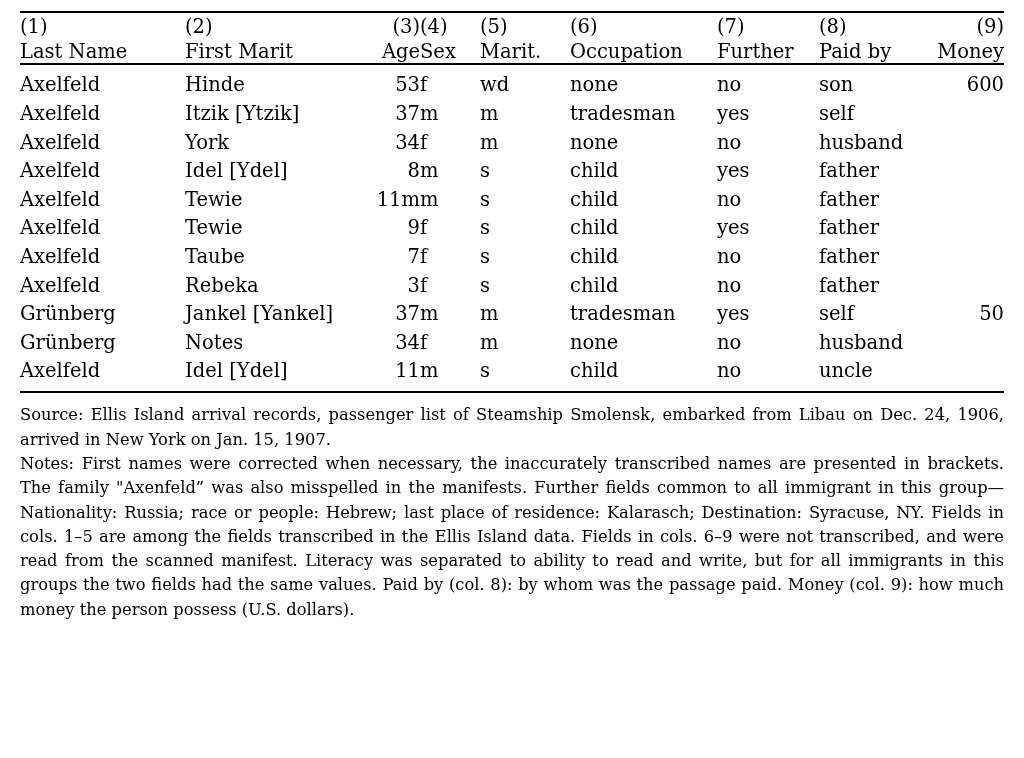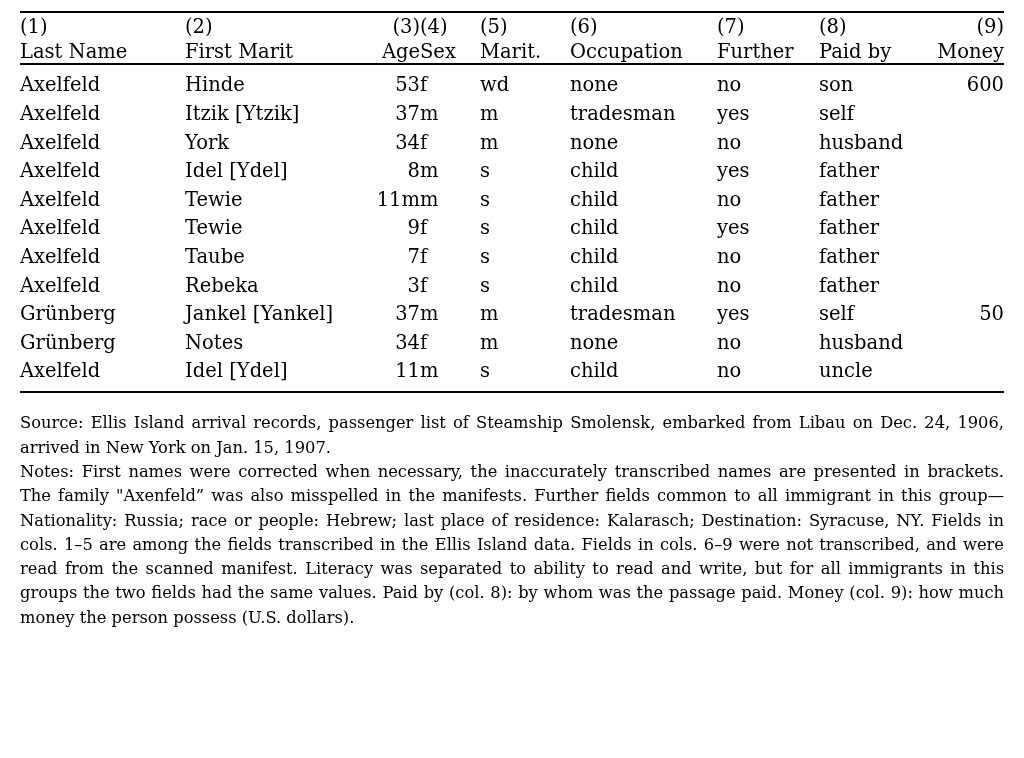--- a/index.html
+++ b/index.html
@@ -75,21 +75,21 @@
   td.c3cell, th.c3cell { text-align: right; padding-right: 12px; }
   td.c9cell, th.c9cell { text-align: right; }
 
   
   .notes {
     width: 984px;
     font-size: 16.3px;
     line-height: 24.3px;
     text-align: justify;
     text-justify: inter-word;
-    margin-top: 18px;
+    margin-top: 10px;
   }
   .notes p {
     margin: 0;
     text-align: justify;
   }
 </style>
 </head>
 <body>
 
 <div class="page">

